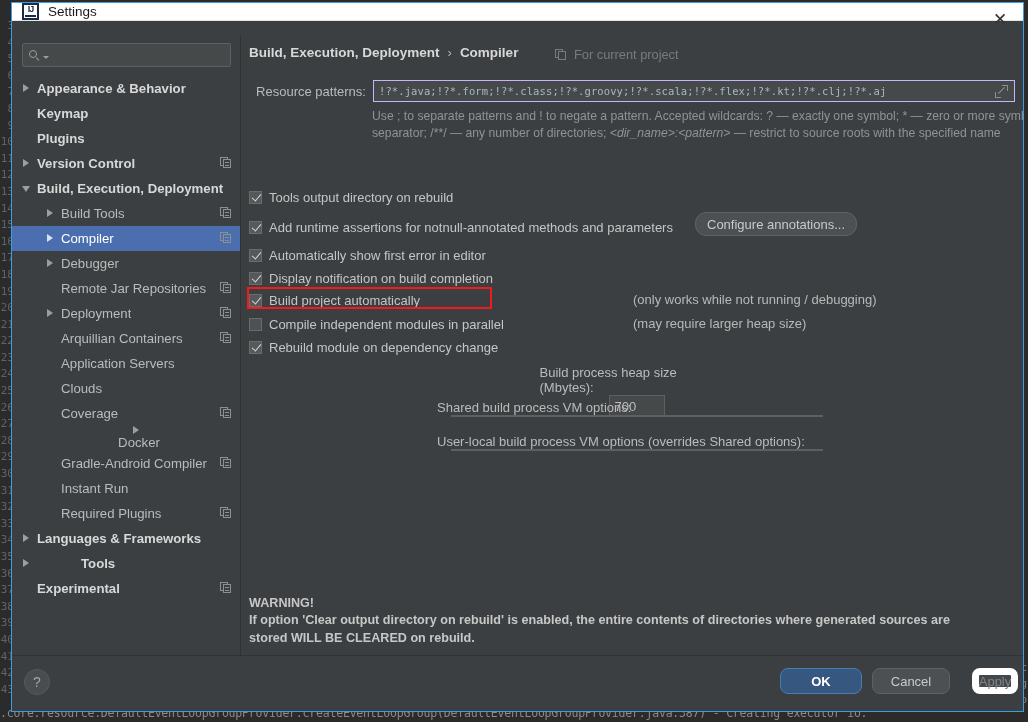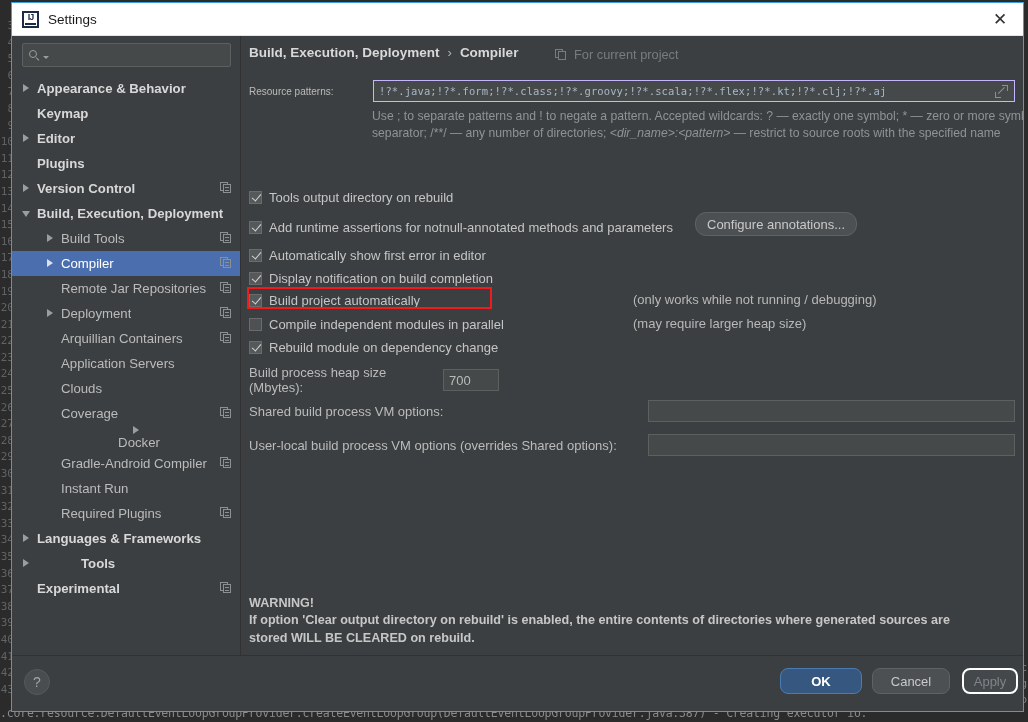--- a/index.html
+++ b/index.html
@@ -37,21 +37,21 @@
   #dialog {
     position: absolute; left: 11px; top: 2px;
     width: 1013px; height: 710px;
     background: #3c3f41;
     border: 1px solid #3ca0e0;
     box-shadow: 0 0 0 0 rgba(0,0,0,0);
   }
   
   #titlebar {
     position: relative;
-    height: 33px; width: 100%;
+    height: 18px; width: 100%;
     background: #ffffff;
     display: flex; align-items: center;
     border-bottom: 1px solid #e5e5e5;
   }
   #app-icon {
     width: 17px; height: 17px; margin-left: 10px;
     background: #ffffff; border: 2px solid #1b2a47;
     position: relative; flex: none;
   }
   #app-icon::before {
@@ -165,21 +165,21 @@
   #for-project .cfg-icon2 {
     position: relative; width: 12px; height: 12px; margin-right: 7px;
   }
   #for-project .cfg-icon2 .b1 {
     position: absolute; left: 0; top: 0; width: 8px; height: 9px; border: 1.3px solid #787c7d;
   }
   #for-project .cfg-icon2 .b2 {
     position: absolute; left: 3px; top: 2px; width: 8px; height: 9px;
     border: 1.3px solid #787c7d; background: #3c3f41;
   }
-  .row-label { color: #bbbbbb; font-size: 10px; }
+  .row-label { color: #bbbbbb; font-size: 13px; text-align: center; }
   #res-row {
     position: absolute; left: 8px; top: 44px; right: 8px;
     display: flex; align-items: center;
   }
   #res-label { width: 124px; flex: none; }
   #res-field {
     flex: 1; height: 22px; background: #45494a;
     border: 1px solid #c4b5fd; display: flex; align-items: center;
     padding-left: 5px; position: relative;
   }
@@ -237,21 +237,21 @@
     color: #c9c9c9; font-size: 13px;
     display: flex; align-items: center; cursor: pointer;
   }
   #redbox {
     position: absolute; left: 6px; top: 251px;
     width: 245px; height: 22px;
     border: 2px solid #f21b1b; pointer-events: none;
   }
   
   .frow {
-    position: absolute; left: 8px; right: 8px; display: flex; align-items: center;
+    position: absolute; left: 8px; right: 8px; display: flex; align-items: center; flex-direction: column;
   }
   .frow .lbl { flex: none; color: #bbbbbb; font-size: 13px; }
   .txtfield {
     background: #45494a; border: 1px solid #5e6060; height: 22px;
     color: #bbbbbb; font-size: 13px; display: flex; align-items: center;
     padding-left: 5px;
     margin-left: 9px;
   }
   
   #warning {
@@ -280,22 +280,22 @@
   }
   #ok-btn {
     right: 161px; width: 82px;
     background: #365880; border: 1px solid #4a7cb2; color: #ffffff; font-weight: bold;
   }
   #cancel-btn {
     right: 73px; width: 78px;
     background: #4c5052; border: 1px solid #5e6264; color: #c9c9c9;
   }
   #apply-btn {
-    right: 5px; width: 56px;
-    background: #44484a; border: 2px solid #ffffff; color: #80848a;
+    right: 5px; width: 46px;
+    background: #44484a; border: 7px solid #ffffff; color: #80848a;
   }
 </style>
 </head>
 <body>
 
 <div id="bg-ide">
   <div id="bg-gutter">3
 4
 5
 6
@@ -365,24 +365,20 @@
       <div id="tree">
           <div class="tree-row bold depth0" style="padding-left: 10px;">
             <span class="arrow right"></span>
             <span class="tree-label">Appearance &amp; Behavior</span>
           </div>
           <div class="tree-row bold depth0" style="padding-left: 10px;">
             <span class="arrow"></span>
             <span class="tree-label">Keymap</span>
           </div>
           <div class="tree-row bold depth0" style="padding-left: 10px;">
-            <span class="arrow right"></span>
-            <span class="tree-label">Editor</span>
-          </div>
-          <div class="tree-row bold depth0" style="padding-left: 10px;">
             <span class="arrow"></span>
             <span class="tree-label">Plugins</span>
           </div>
           <div class="tree-row bold depth0" style="padding-left: 10px;">
             <span class="arrow right"></span>
             <span class="tree-label">Version Control</span>
             <span class="cfg-icon">
               <span class="b1"></span>
               <span class="b2"></span>
               <span class="l1"></span>
@@ -405,20 +401,24 @@
           </div>
           <div class="tree-row selected" style="padding-left: 34px;">
             <span class="arrow right"></span>
             <span class="tree-label">Compiler</span>
             <span class="cfg-icon">
               <span class="b1"></span>
               <span class="b2"></span>
               <span class="l1"></span>
               <span class="l2"></span>
             </span>
+          </div>
+          <div class="tree-row" style="padding-left: 34px;">
+            <span class="arrow right"></span>
+            <span class="tree-label">Debugger</span>
           </div>
           <div class="tree-row" style="padding-left: 34px;">
             <span class="arrow"></span>
             <span class="tree-label">Remote Jar Repositories</span>
             <span class="cfg-icon">
               <span class="b1"></span>
               <span class="b2"></span>
               <span class="l1"></span>
               <span class="l2"></span>
             </span>

